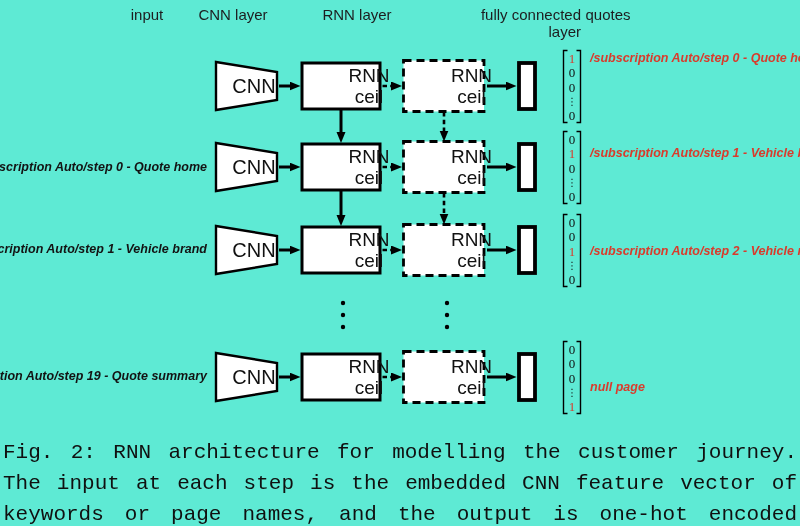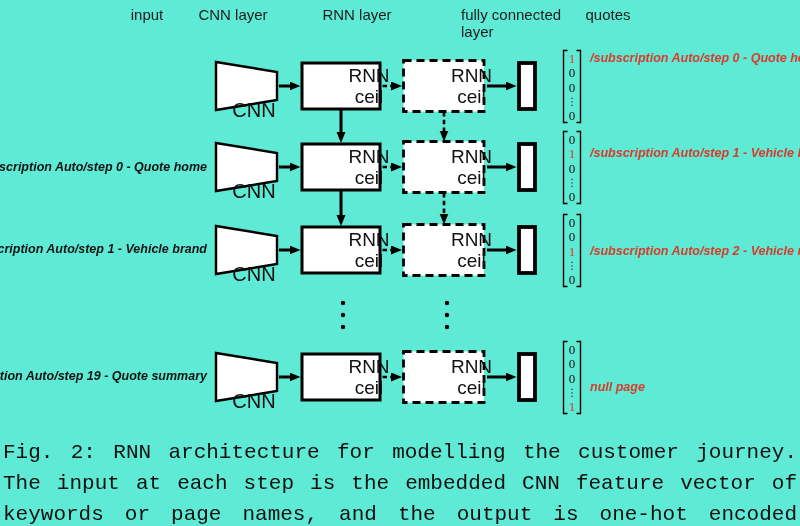--- a/index.html
+++ b/index.html
@@ -10,31 +10,31 @@
     overflow:hidden;
     font-family:"Liberation Sans", sans-serif;
   }
   #shapes{position:absolute;left:0;top:0;}
   .hdr{
     position:absolute;top:6px;
     transform:translateX(-50%);
     font-size:15px;color:#1d1d1f;
     white-space:nowrap;line-height:17px;
   }
-  .hdr.wrap{white-space:normal;width:120px;text-align:left;}
+  .hdr.wrap{white-space:normal;width:120px;text-align:right;}
   .in-label{
     position:absolute;
     font-style:italic;font-weight:bold;
     font-size:12.5px;line-height:15.5px;color:#131313;
     white-space:nowrap;
   }
   .in-label.right{right:593px;text-align:right;}
   .cnn-label{
     position:absolute;left:215px;width:78px;
-    text-align:center;font-size:20px;color:#111;line-height:22px;margin-top:24px;
+    text-align:center;font-size:20px;color:#111;line-height:22px;
   }
   .cell-label{
     position:absolute;text-align:center;
     font-size:19px;line-height:21px;color:#111;padding-left:28px;
   }
   .cell-label.solid{left:302px;width:78px;}
   .cell-label.dashed{left:403px;width:81px;}
   .vec{
     position:absolute;left:562px;width:20px;
     text-align:center;

